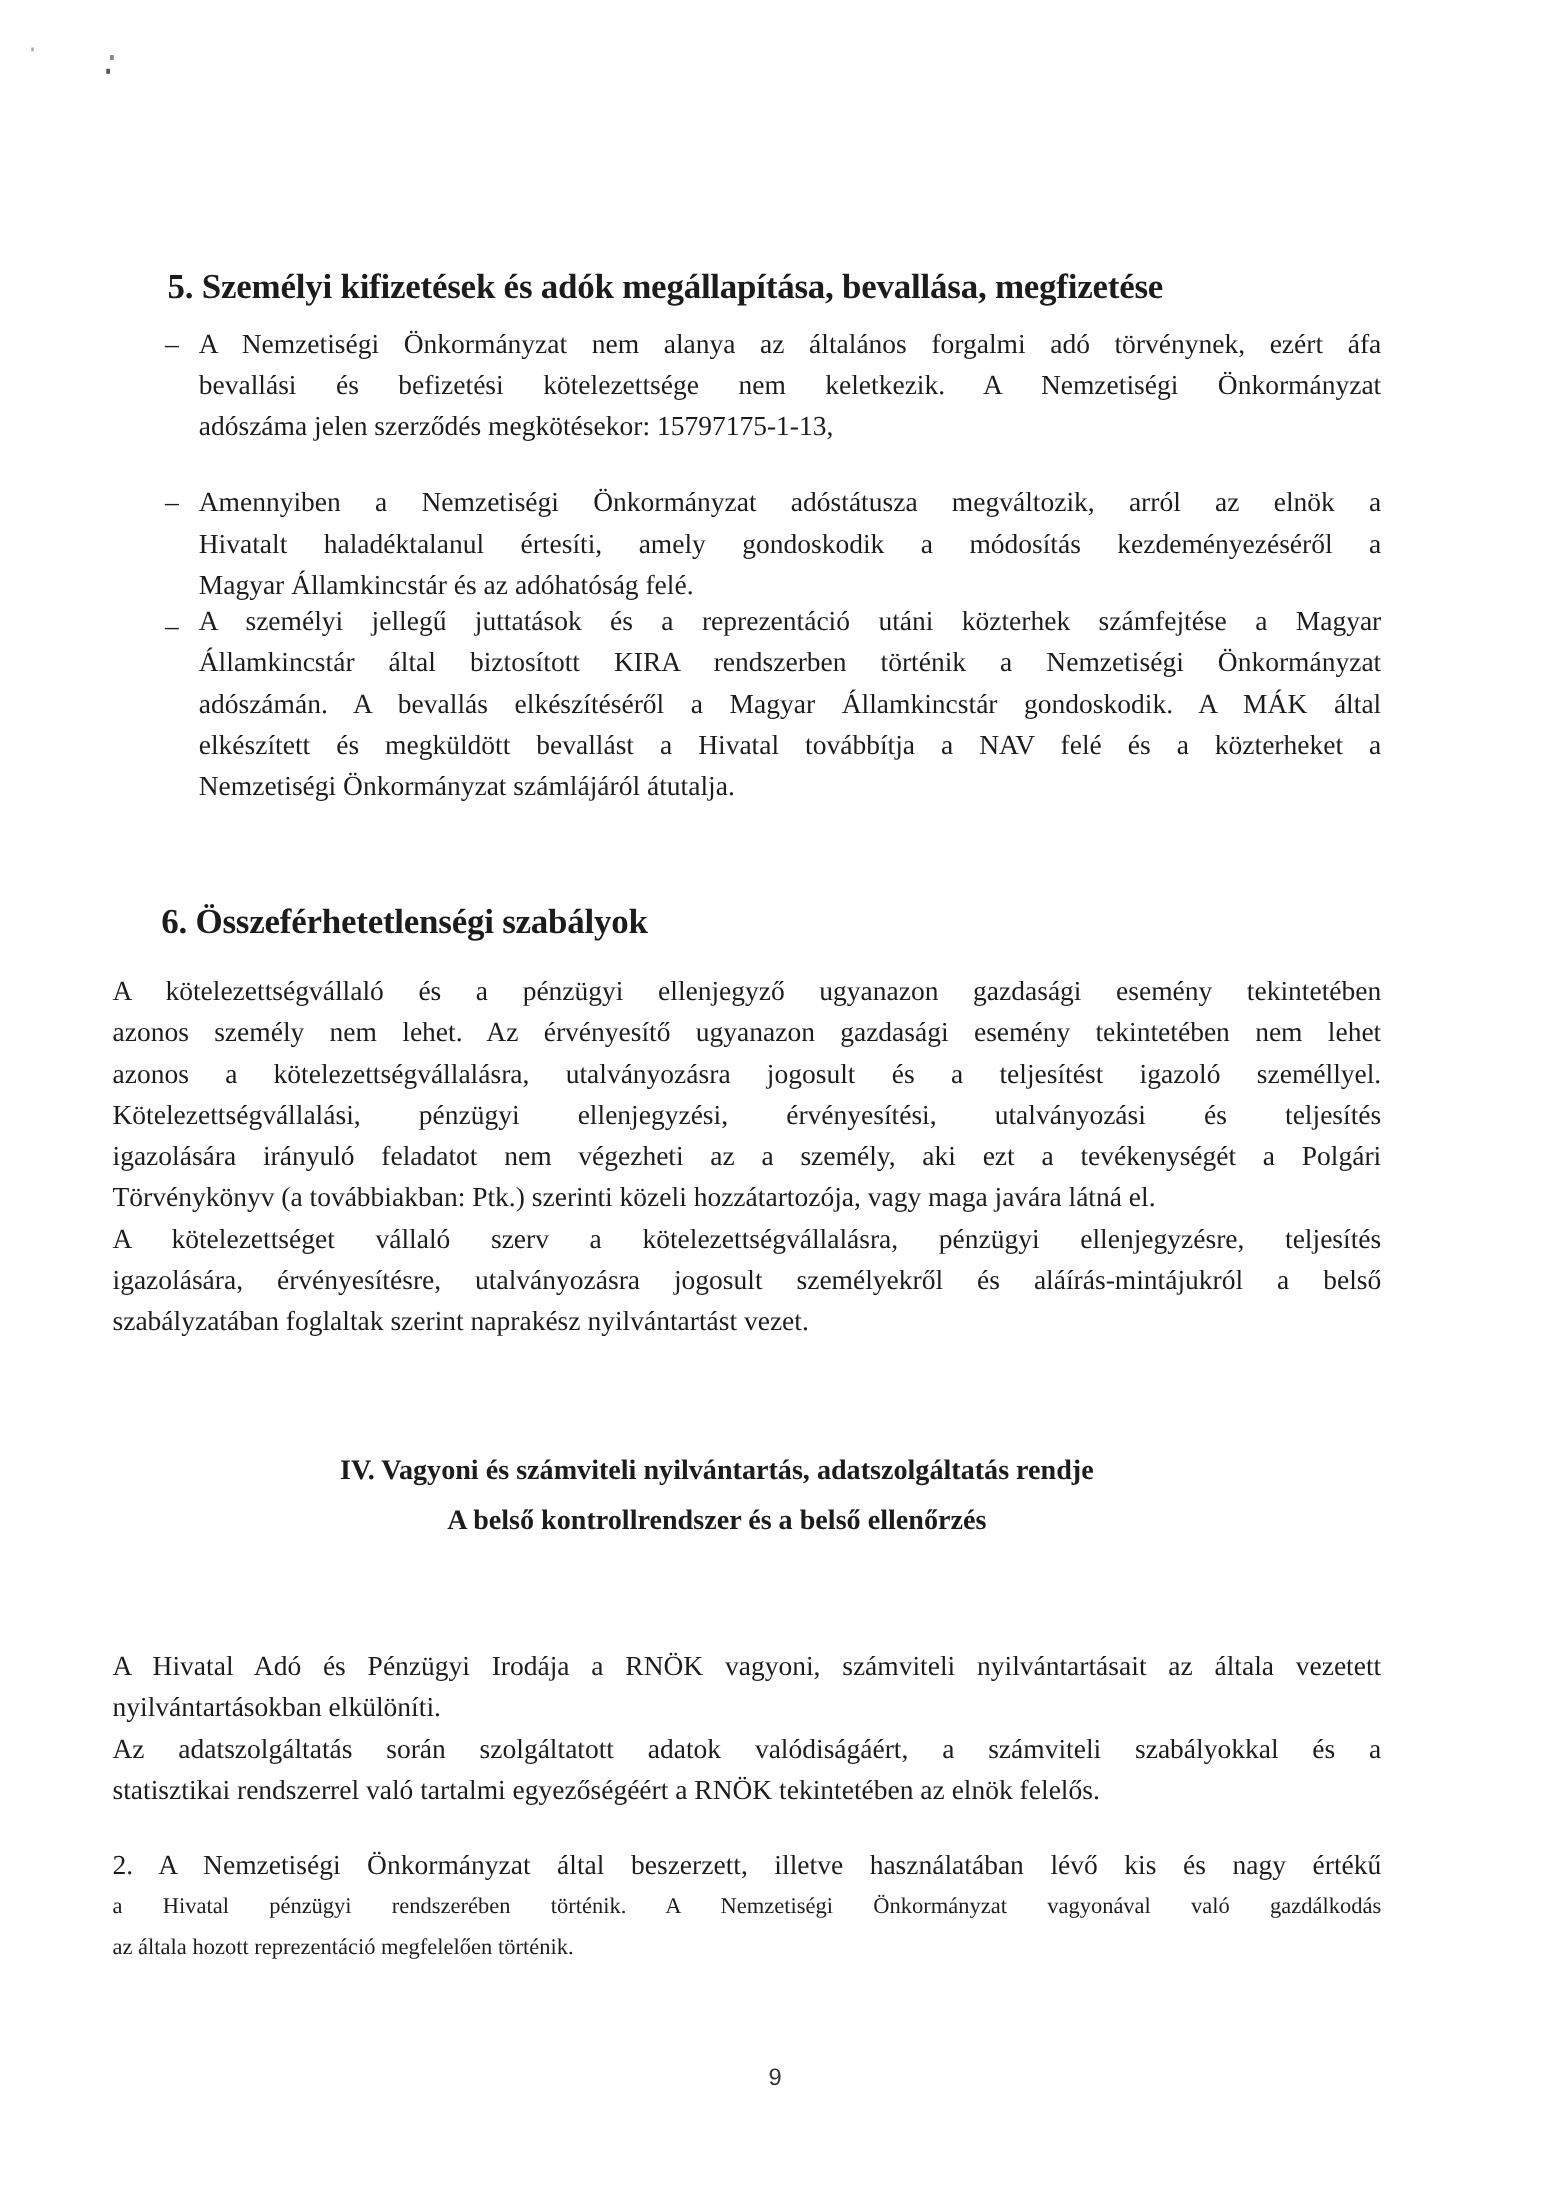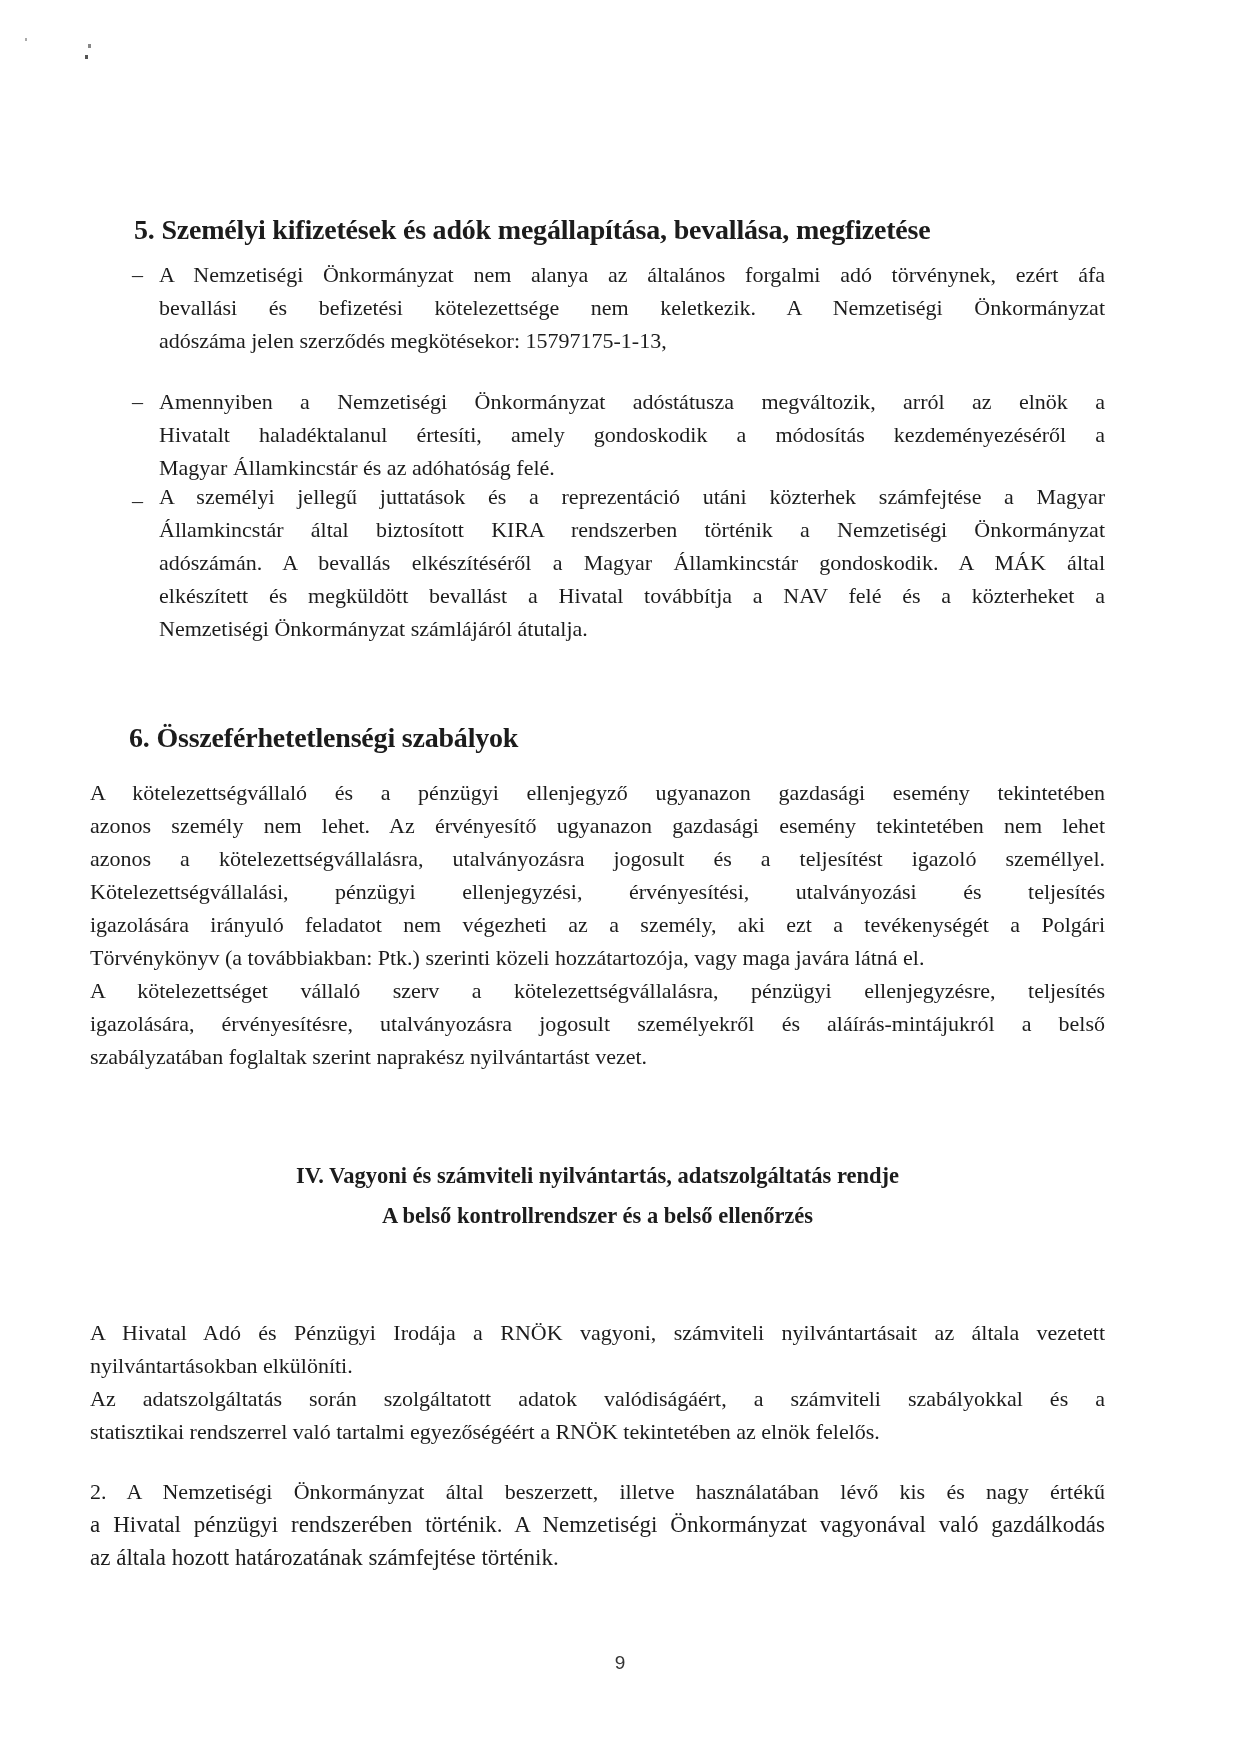--- a/index.html
+++ b/index.html
@@ -21,23 +21,23 @@
   }
   .para {
     position: absolute; font-size: 22px; line-height: 33px;
     text-align: justify; text-align-last: left;
   }
   .para .line { display: block; text-align: justify; text-align-last: justify; white-space: nowrap; }
   .para .line.last { text-align-last: left; }
   .bullet-dash { position: absolute; font-size: 22px; }
   .center-title {
     position: absolute; left: 0; width: 1147px; text-align: center;
-    font-weight: bold; font-size: 22.5px; padding-left: 24px;
+    font-weight: bold; font-size: 22.5px;
   }
-  .small { font-size: 23px; }
+  .small { font-size: 18px; }
   .page-number {
     position: absolute; left: 0; width: 1240px; top: 1652px; text-align: center;
     font-family: "Liberation Sans", "DejaVu Sans", sans-serif; font-size: 19px; color: #333;
   }
 </style>
 </head>
 <body>
 
 <div class="page">
 
@@ -91,17 +91,17 @@
   <div class="para" style="left:90px; top:1316px; width:1015px;">
     <span class="line">A Hivatal Adó és Pénzügyi Irodája a RNÖK vagyoni, számviteli nyilvántartásait az általa vezetett</span>
     <span class="line last">nyilvántartásokban elkülöníti.</span>
     <span class="line">Az adatszolgáltatás során szolgáltatott adatok valódiságáért, a számviteli szabályokkal és a</span>
     <span class="line last">statisztikai rendszerrel való tartalmi egyezőségéért a RNÖK tekintetében az elnök felelős.</span>
   </div>
 
   <div class="para" style="left:90px; top:1475px; width:1015px;">
     <span class="line">2. A Nemzetiségi Önkormányzat által beszerzett, illetve használatában lévő kis és nagy értékű</span>
     <span class="line small">a Hivatal pénzügyi rendszerében történik. A Nemzetiségi Önkormányzat vagyonával való gazdálkodás</span>
-    <span class="line last small">az általa hozott határozatának számfejtése történik.</span>
+    <span class="line last small">az általa hozott reprezentáció megfelelően történik.</span>
   </div>
 
   <div class="page-number">9</div>
 </div>
 
 </body></html>

